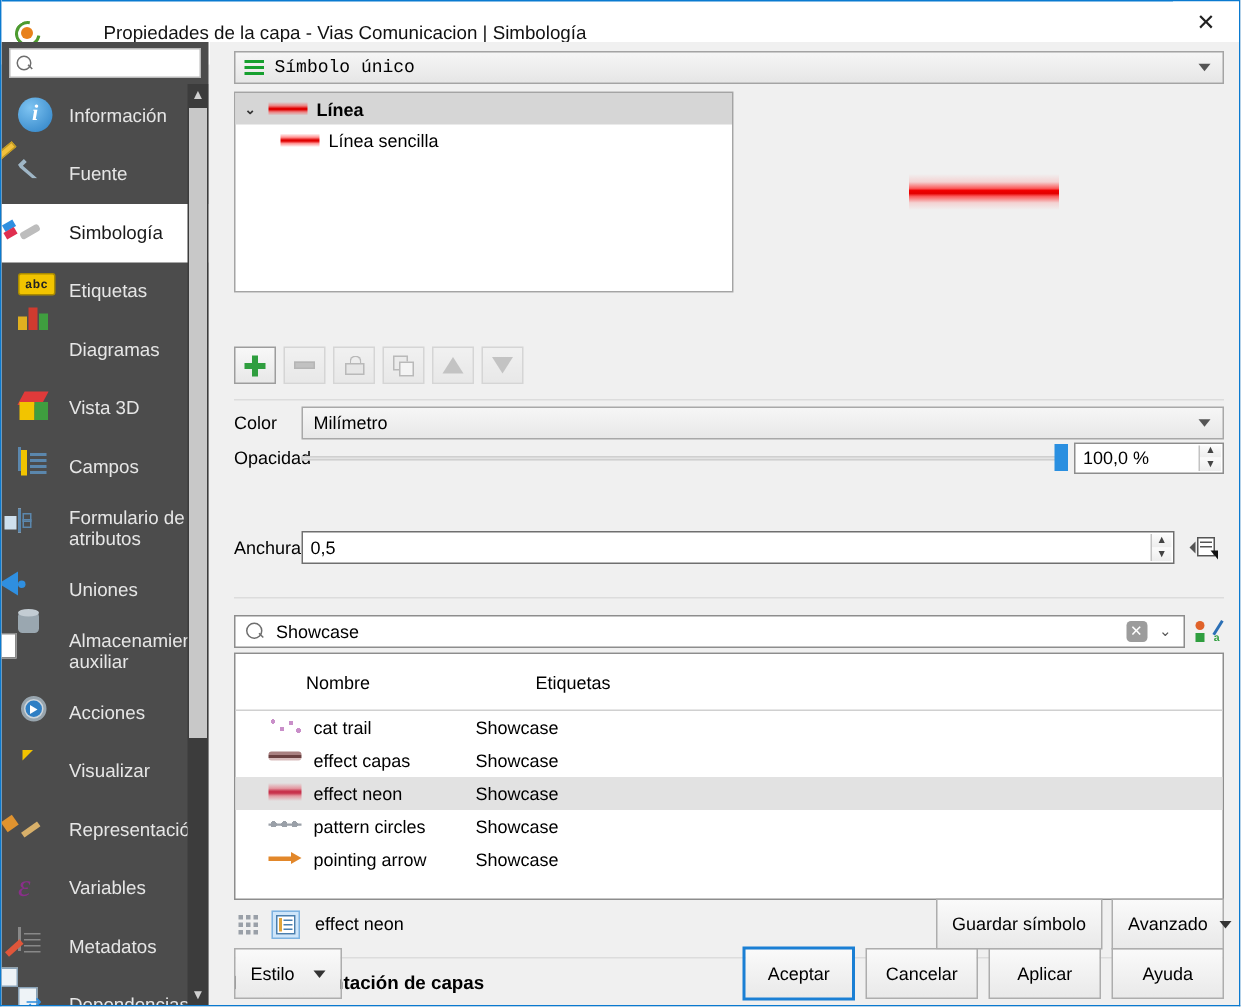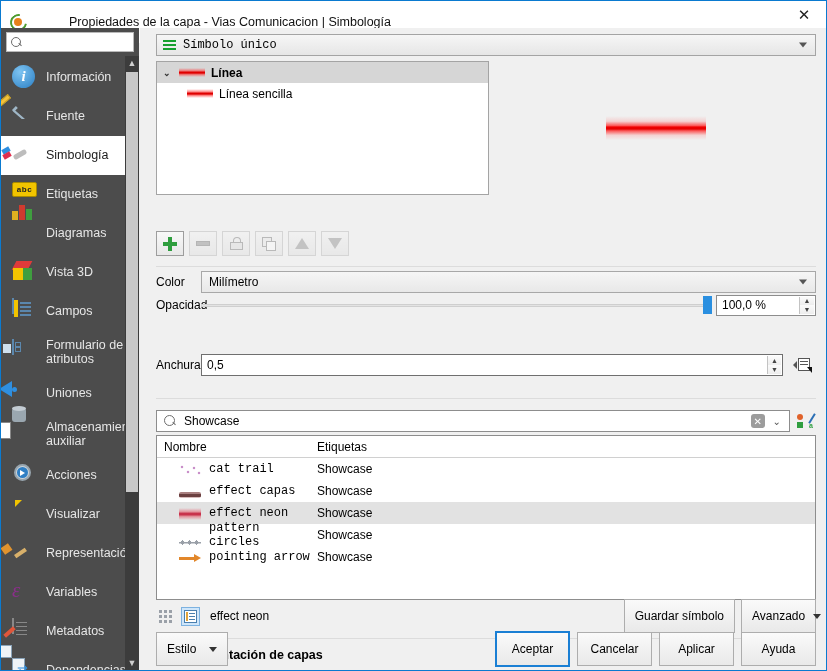--- a/index.html
+++ b/index.html
@@ -299,30 +299,30 @@
     background:#2b6fb5; transform:rotate(32deg); }
   .smgr .a { position:absolute; right:0; bottom:0; font-size:7px; color:#2f9e3f;
     font-weight:bold; line-height:1;}
 
   
   .sym-table {
     position:absolute; left:16px; top:407px; right:10px; height:165px;
     background:#fff; border:1px solid #8d8d8d;
   }
   .sym-head {
-    display:flex; height:22px; border-bottom:1px solid #d0d0d0;
-    font-size:12px; align-items:center;
+    display:flex; height:38px; border-bottom:1px solid #d0d0d0;
+    font-size:12px; align-items:center;padding-left:40px;
   }
   .sym-head .c1 { width:157px; padding-left:7px; }
   .sym-head .c2 { flex:1; padding-left:3px; }
   .sym-row {
     display:flex; height:22px; align-items:center; font-size:12px; cursor:pointer;
   }
   .sym-row.selected { background:#e2e2e2; }
-  .sym-row .c1 { width:157px; display:flex; align-items:flex-end; gap:8px; padding-left:22px;font-family:Liberation Mono, monospace; }
+  .sym-row .c1 { width:157px; display:flex; align-items:flex-start; gap:8px; padding-left:22px; }
   .sym-row .c2 { flex:1; padding-left:3px; }
   .sym-ico { width:22px; height:12px; flex:none; position:relative; }
 
   
   .sym-bottom { position:absolute; left:16px; top:577px; right:10px; height:22px;
     display:flex; align-items:center; gap:6px; }
   .view-btn { width:19px;height:19px; display:flex; align-items:center;
     justify-content:center; cursor:pointer; }
   .view-btn.active { background:#cfe6fa; border:1px solid #7db2e0; }
   .grid-ico { width:13px;height:13px;

